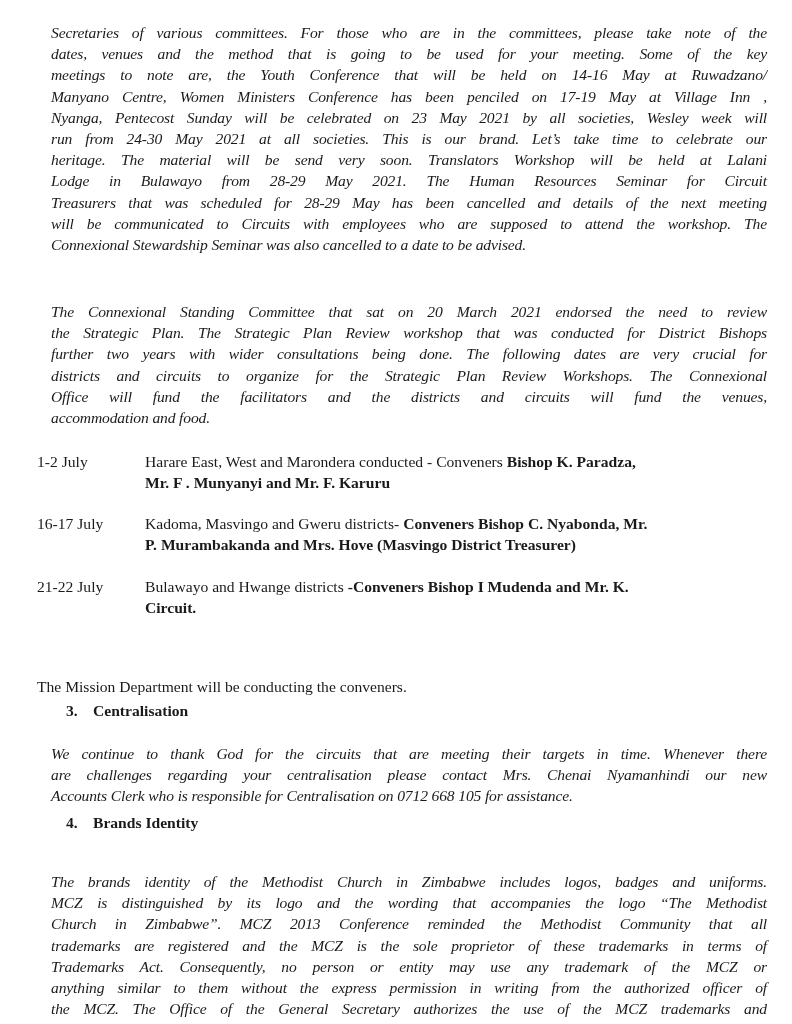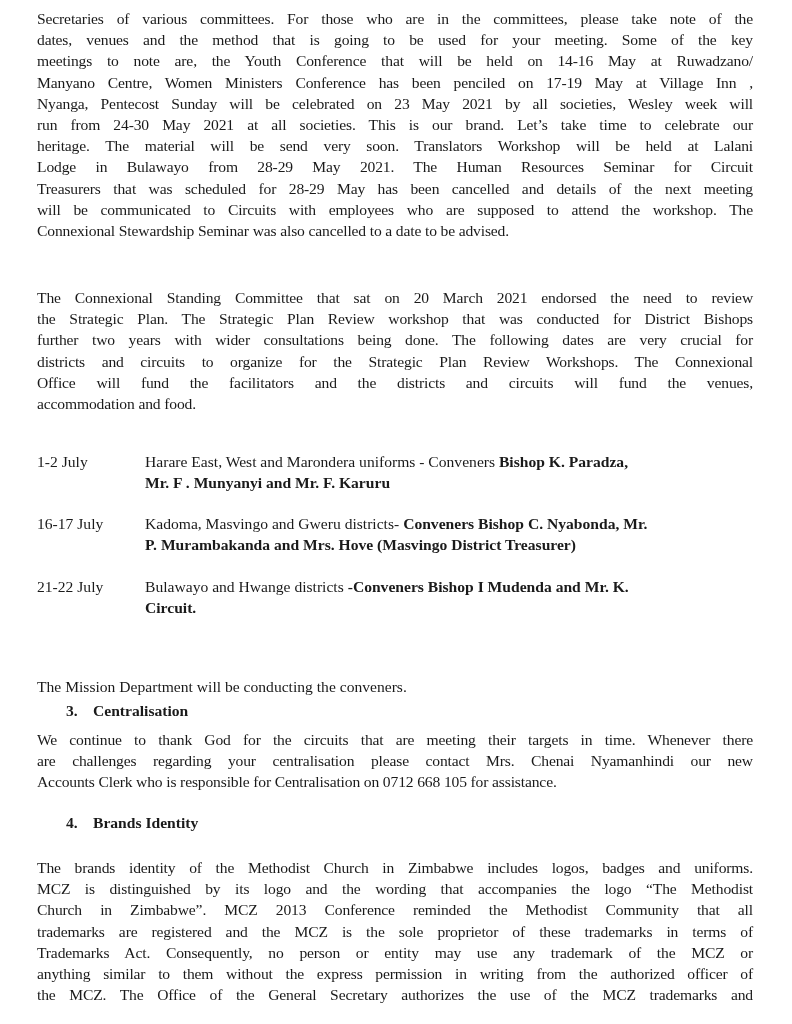--- a/index.html
+++ b/index.html
@@ -5,22 +5,23 @@
   html, body { margin: 0; padding: 0; background: #ffffff; }
   body {
     width: 792px; height: 1024px; overflow: hidden;
     font-family: "Liberation Serif", "DejaVu Serif", serif;
     color: #1a1a1a;
   }
   .page { position: relative; width: 792px; height: 1024px; }
   .para {
     position: absolute; left: 37px; width: 716px;
     font-size: 15.6px; line-height: 21.2px;
-    text-align: justify; margin: 0;
+    text-align: justify; margin: 14px;
     letter-spacing: -0.15px;
+    font-style: italic;
   }
   .para .ln { display: block; text-align: justify; text-align-last: justify; white-space: nowrap; }
   .para .ln.last { text-align-last: left; }
   #p1 { top: 8px; }
   #p2 { top: 287px; }
   .sched-row { position: absolute; left: 37px; width: 716px; font-size: 15.6px; line-height: 21.2px; }
   .sched-date { position: absolute; left: 0; top: 0; width: 100px; }
   .sched-body { position: absolute; left: 108px; top: 0; width: 608px; }
   .b { font-weight: bold; }
   #row1 { top: 451px; }
@@ -58,21 +59,21 @@
     <span class="ln">the Strategic Plan. The Strategic Plan Review workshop that was conducted for District Bishops</span>
     <span class="ln">further two  years with wider consultations being done. The following dates are very crucial for</span>
     <span class="ln">districts and circuits to organize for the Strategic Plan Review Workshops. The Connexional</span>
     <span class="ln">Office will fund the facilitators and the districts and circuits will fund the venues,</span>
     <span class="ln last">accommodation and food.</span>
   </p>
 
   <div class="sched-row" id="row1">
     <span class="sched-date">1-2 July</span>
     <div class="sched-body">
-      <span>Harare East, West  and Marondera uniforms - Conveners </span><span class="b">Bishop K. Paradza,</span><br>
+      <span>Harare East, West  and Marondera conducted - Conveners </span><span class="b">Bishop K. Paradza,</span><br>
       <span class="b">Mr. F . Munyanyi and Mr. F. Karuru</span>
     </div>
   </div>
 
   <div class="sched-row" id="row2">
     <span class="sched-date">16-17 July</span>
     <div class="sched-body">
       <span>Kadoma, Masvingo and Gweru districts- </span><span class="b">Conveners Bishop C. Nyabonda, Mr.</span><br>
       <span class="b">P. Murambakanda and Mrs. Hove (Masvingo District Treasurer)</span>
     </div>

